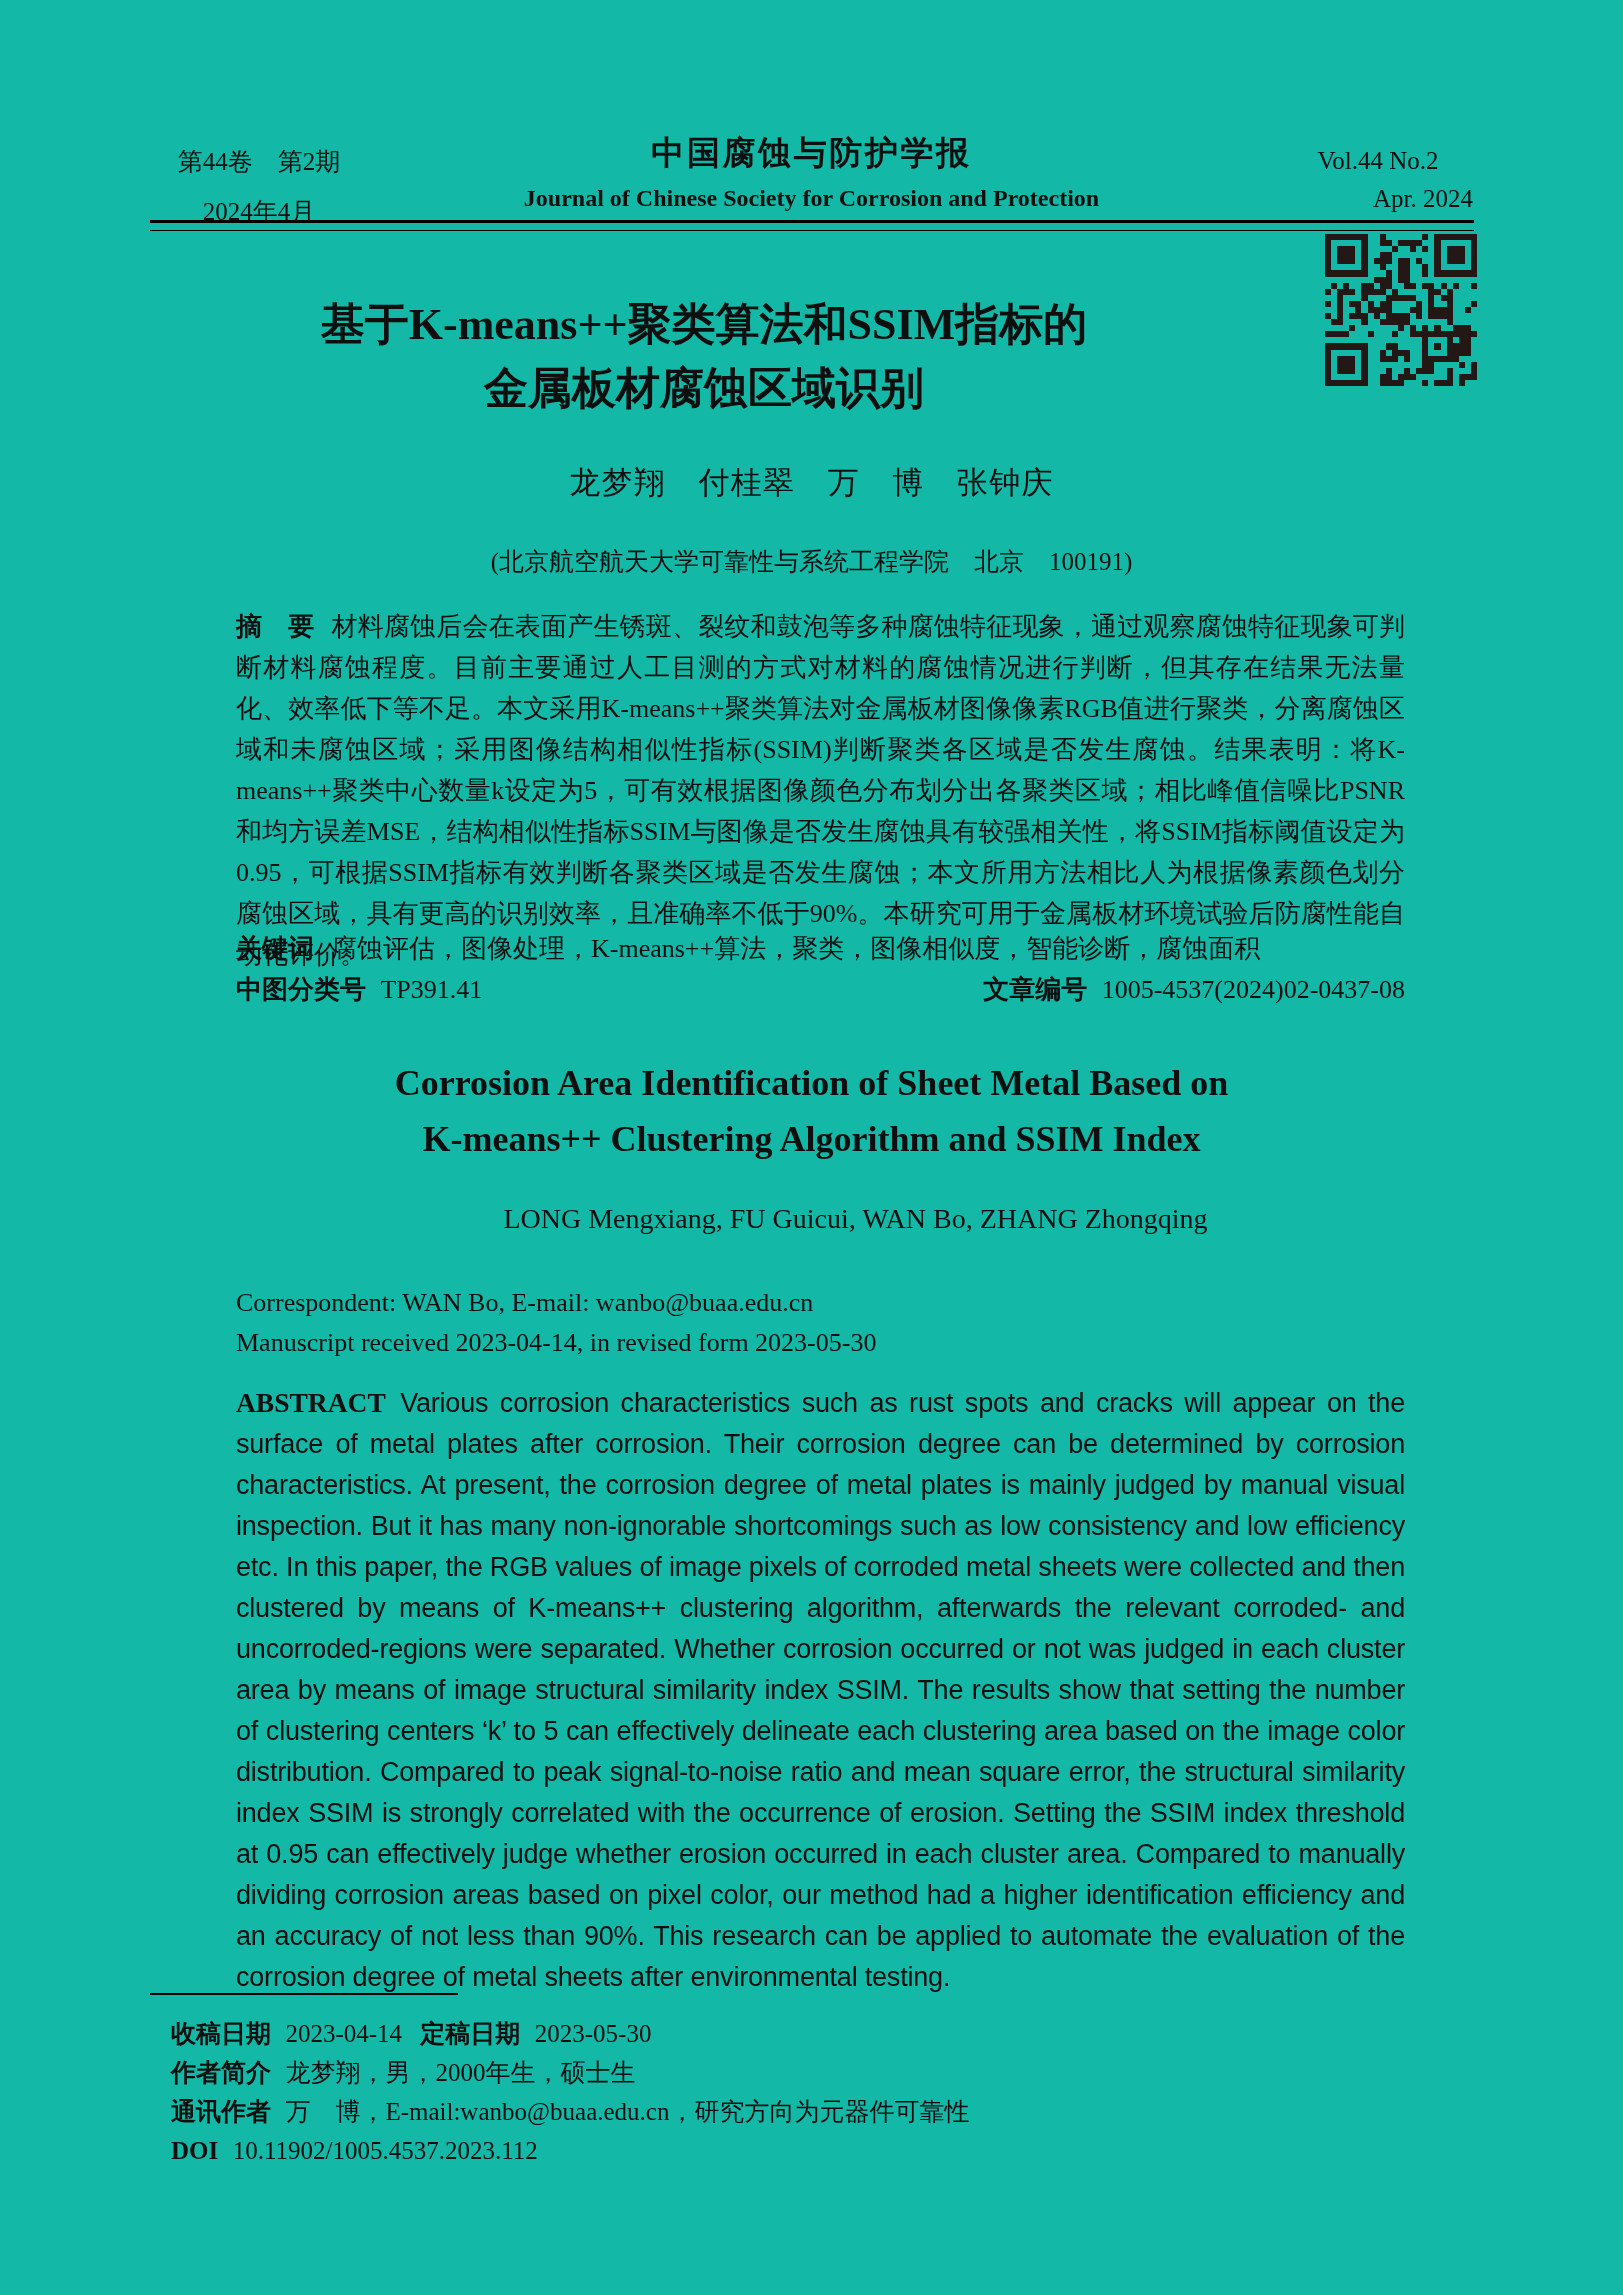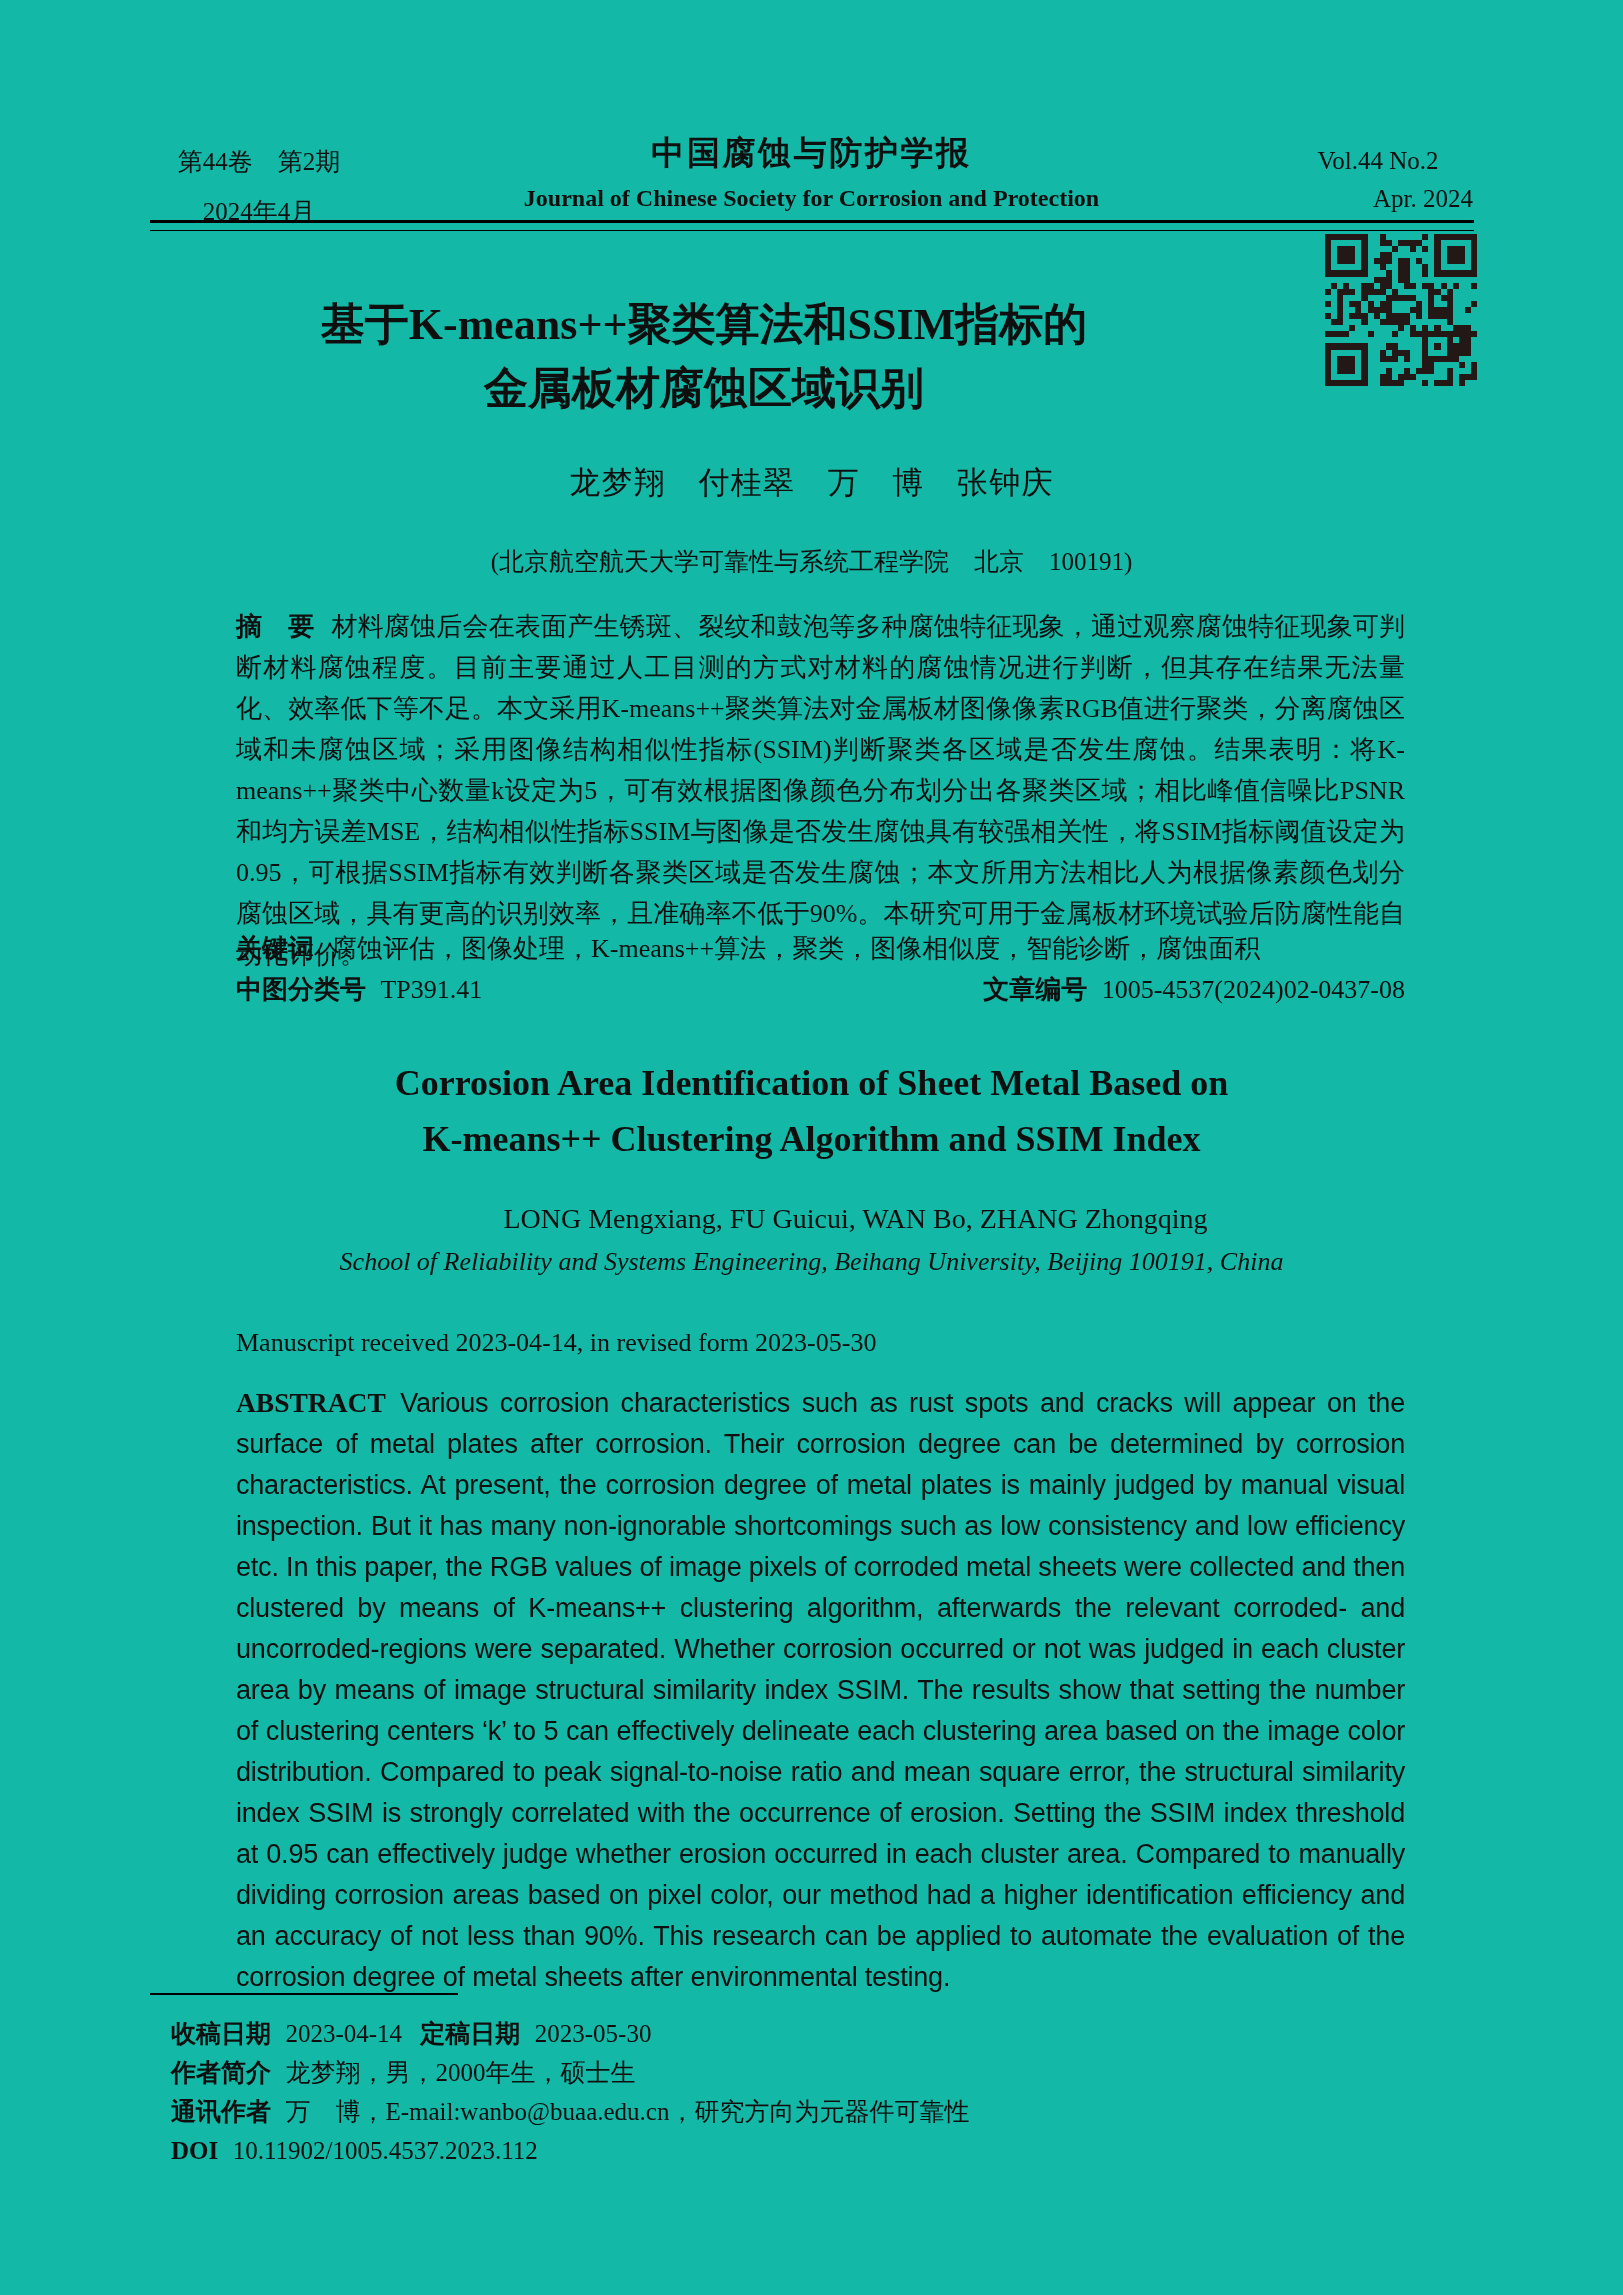--- a/index.html
+++ b/index.html
@@ -387,21 +387,21 @@
     <span>
       <span class="label-hei">文章编号</span><span class="value">1005-4537(2024)02-0437-08</span>
     </span>
   </div>
 
   <div class="abs en-title">
     <div>Corrosion Area Identification of Sheet Metal Based on</div>
     <div>K-means++ Clustering Algorithm and SSIM Index</div>
   </div>
   <div class="abs en-authors">LONG Mengxiang, FU Guicui, WAN Bo, ZHANG Zhongqing</div>
-  <div class="abs en-affil">School of Reliability and Systems Engineering, Beihang University, Beijing 100191, China</div>
+  <div class="abs en-corr">Correspondent: WAN Bo, E-mail: wanbo@buaa.edu.cn</div>
   <div class="abs en-manuscript">Manuscript received 2023-04-14, in revised form 2023-05-30</div>
 
   <div class="abs en-abstract">
     <span class="abstract-label">ABSTRACT</span><span>Various corrosion characteristics such as rust spots and cracks will appear on the surface of metal plates after corrosion. Their corrosion degree can be determined by corrosion characteristics. At present, the corrosion degree of metal plates is mainly judged by manual visual inspection. But it has many non-ignorable shortcomings such as low consistency and low efficiency etc. In this paper, the RGB values of image pixels of corroded metal sheets were collected and then clustered by means of K-means++ clustering algorithm, afterwards the relevant corroded- and uncorroded-regions were separated. Whether corrosion occurred or not was judged in each cluster area by means of image structural similarity index SSIM. The results show that setting the number of clustering centers ‘k’ to 5 can effectively delineate each clustering area based on the image color distribution. Compared to peak signal-to-noise ratio and mean square error, the structural similarity index SSIM is strongly correlated with the occurrence of erosion. Setting the SSIM index threshold at 0.95 can effectively judge whether erosion occurred in each cluster area. Compared to manually dividing corrosion areas based on pixel color, our method had a higher identification efficiency and an accuracy of not less than 90%. This research can be applied to automate the evaluation of the corrosion degree of metal sheets after environmental testing.</span>
   </div>
 
   <div class="abs footnote-rule"></div>
   <div class="abs footnote">
     <div>
       <span class="label-hei">收稿日期</span><span class="val">2023-04-14</span><span class="pair2"><span class="label-hei">定稿日期</span><span class="val">2023-05-30</span></span>

